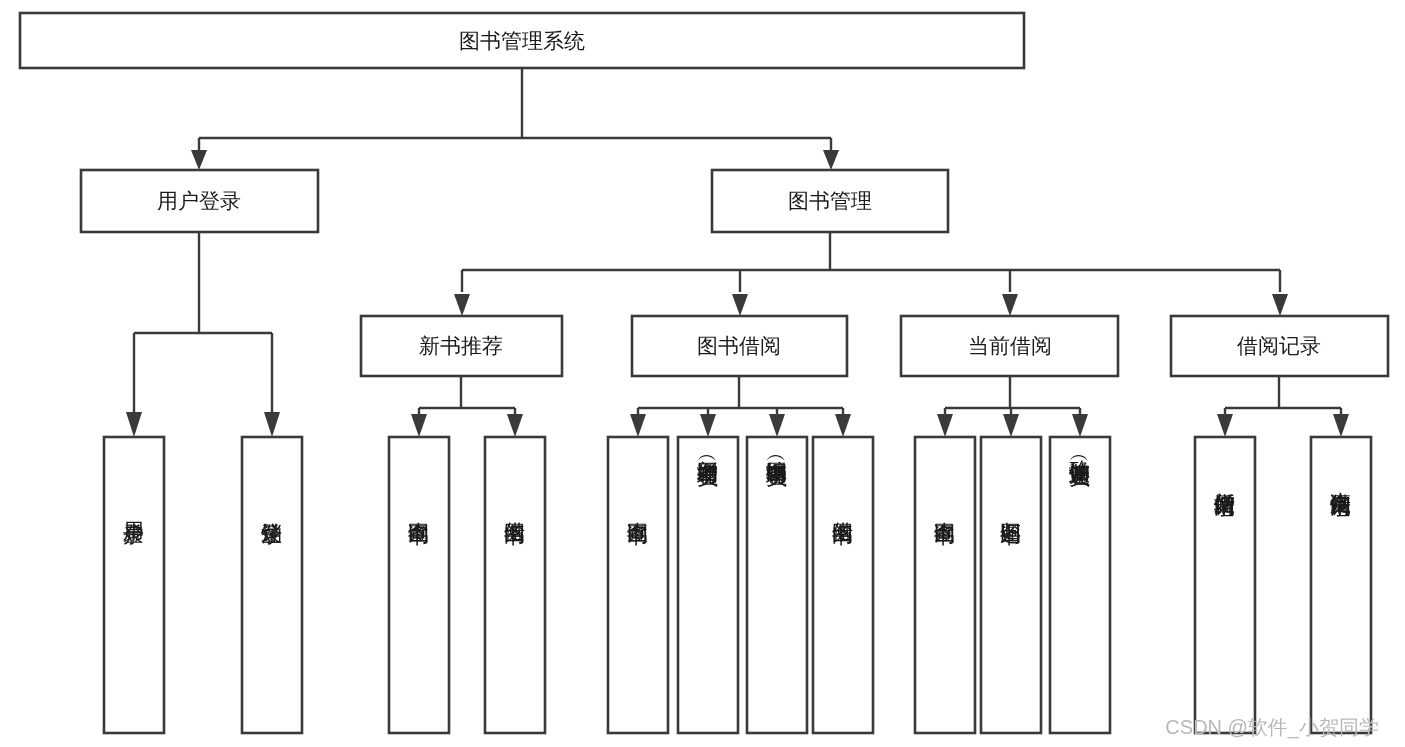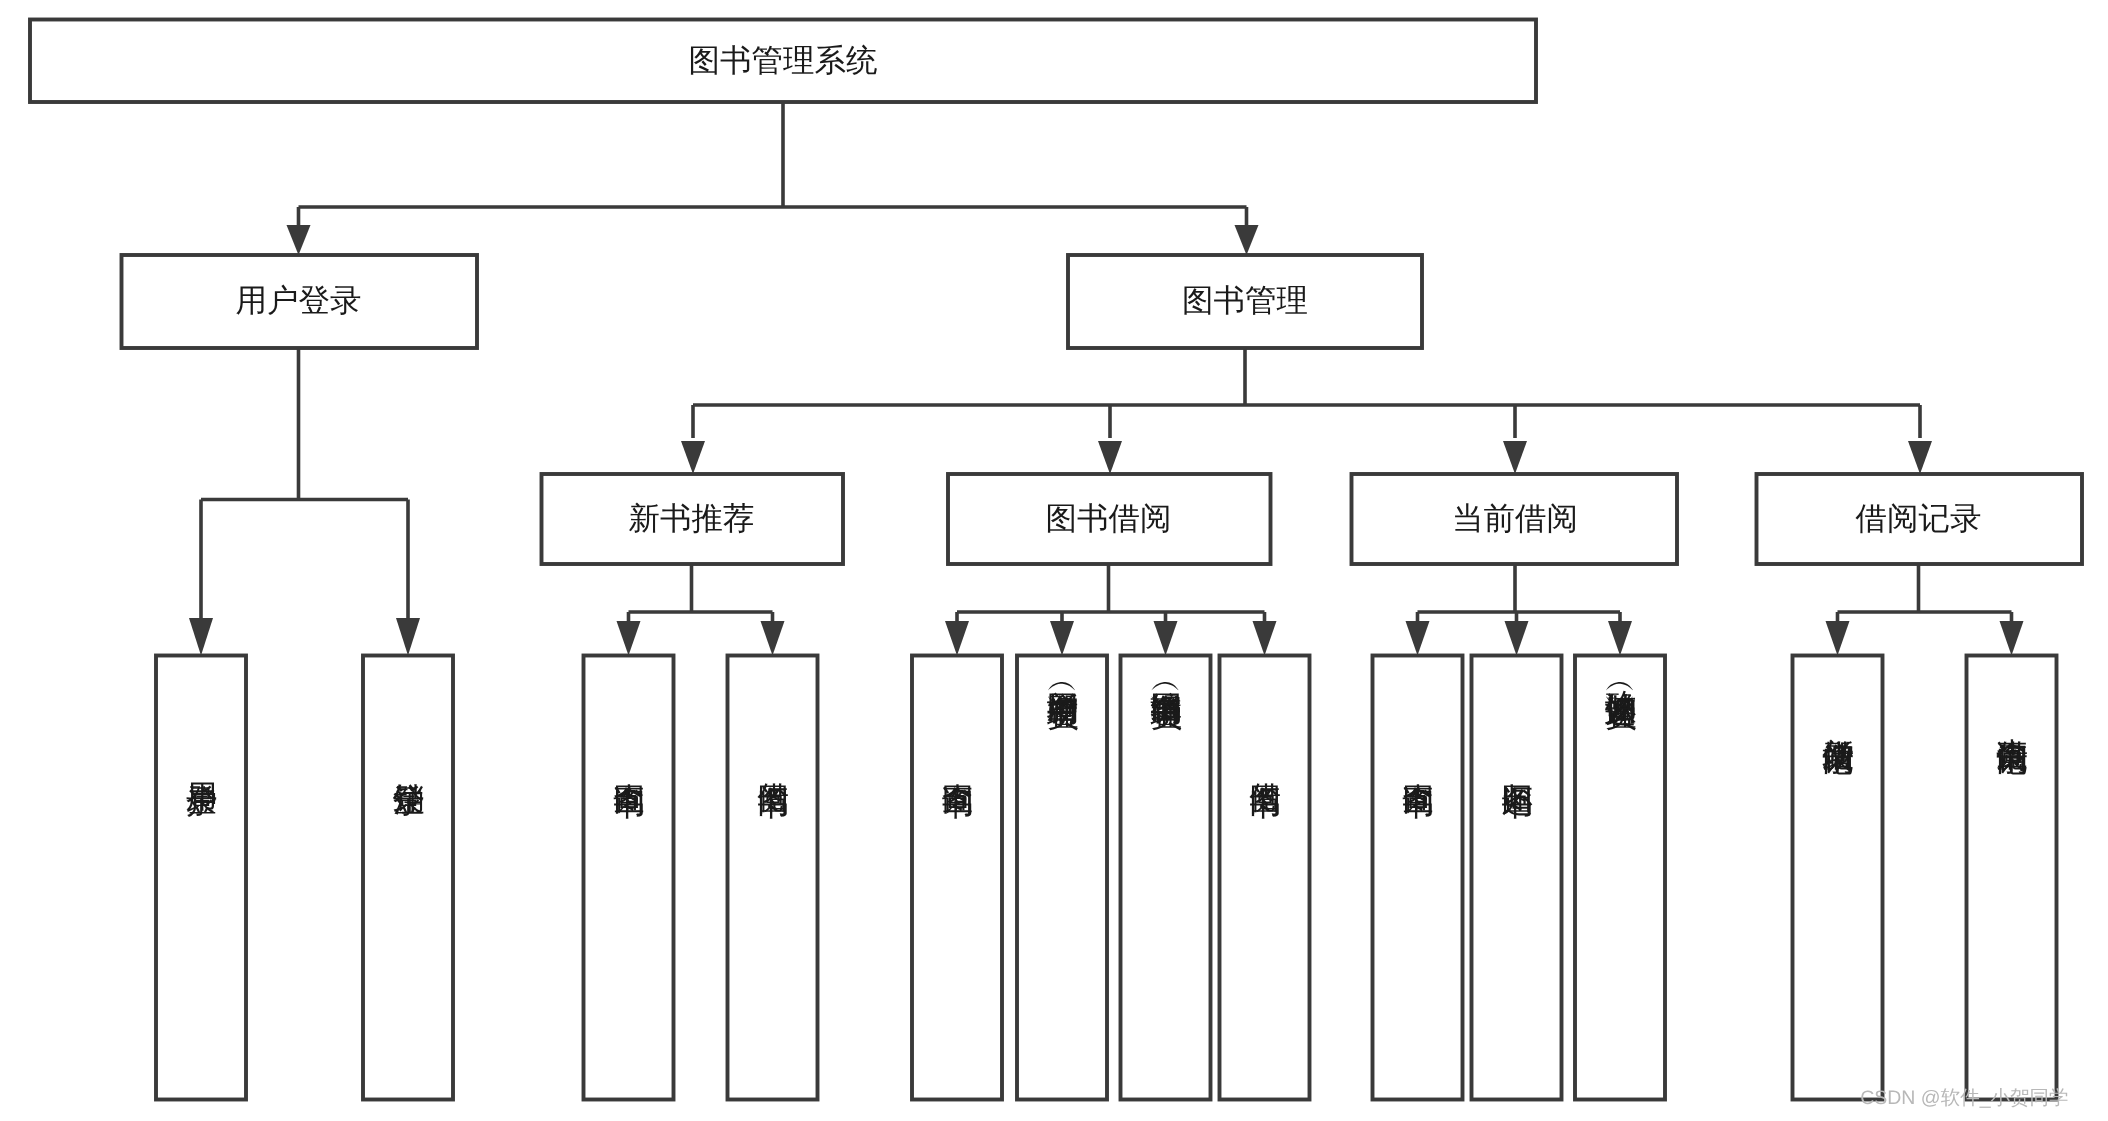--- a/index.html
+++ b/index.html
@@ -55,21 +55,21 @@
     text-anchor: middle;
     writing-mode: vertical-rl;
     text-orientation: upright;
     letter-spacing: 1px;
   }
   .watermark {
     position: absolute;
     right: 10px;
     bottom: 6px;
     font-family: "Liberation Sans", "DejaVu Sans", sans-serif;
-    font-size: 13px;
+    font-size: 20px;
     color: #b8b8b8;
     white-space: nowrap;
     pointer-events: none;
   }
 </style>
 </head>
 <body>
 
 <div id="diagram-root">
   <svg class="flow" viewBox="0 0 1405 747" xmlns="http://www.w3.org/2000/svg">

